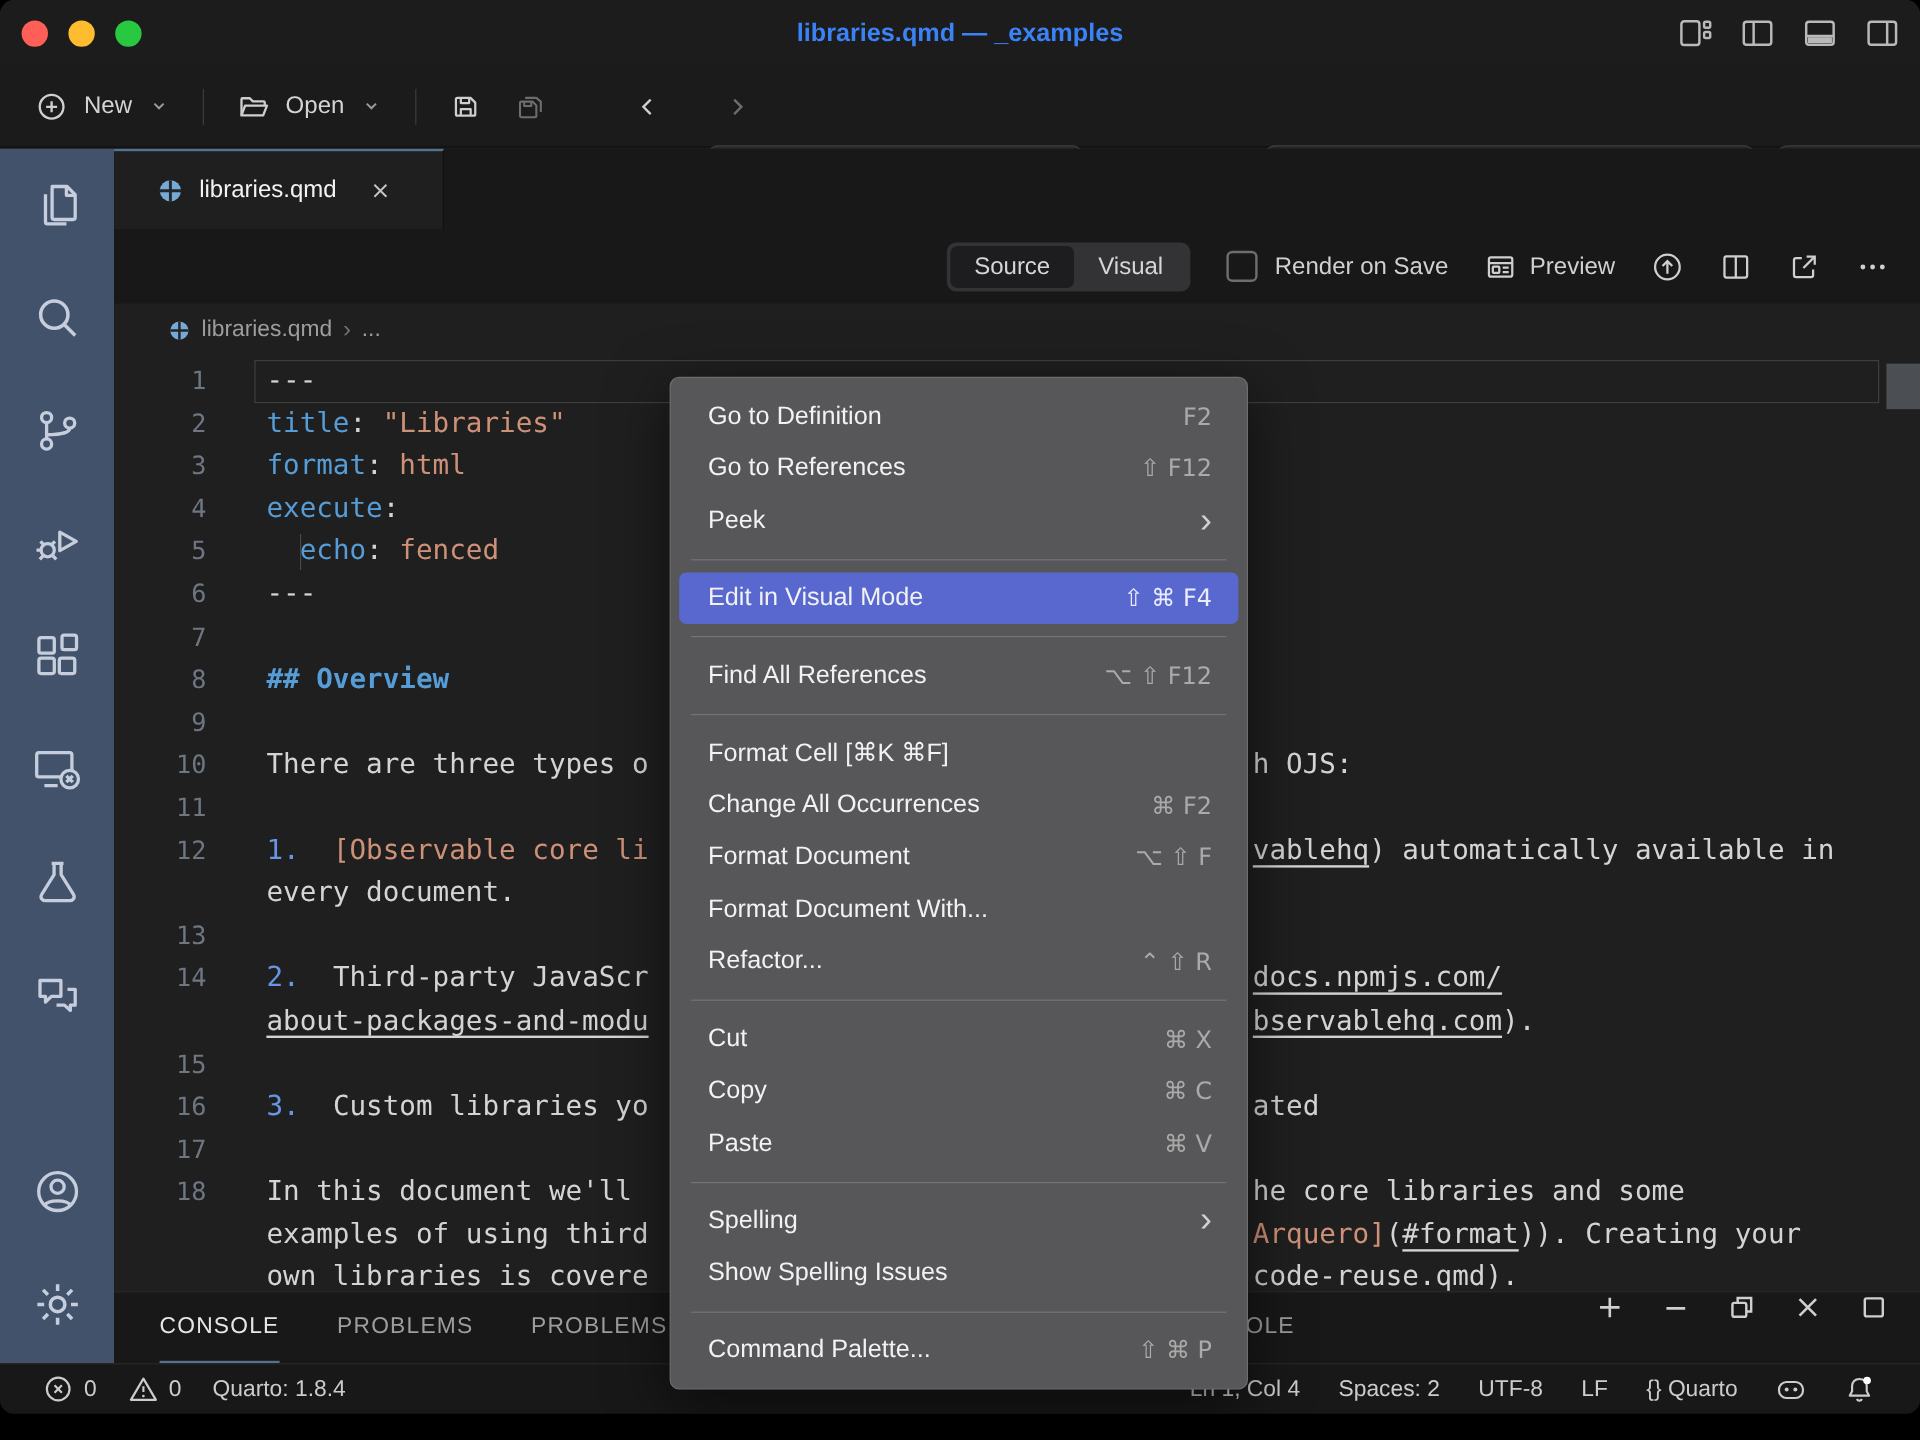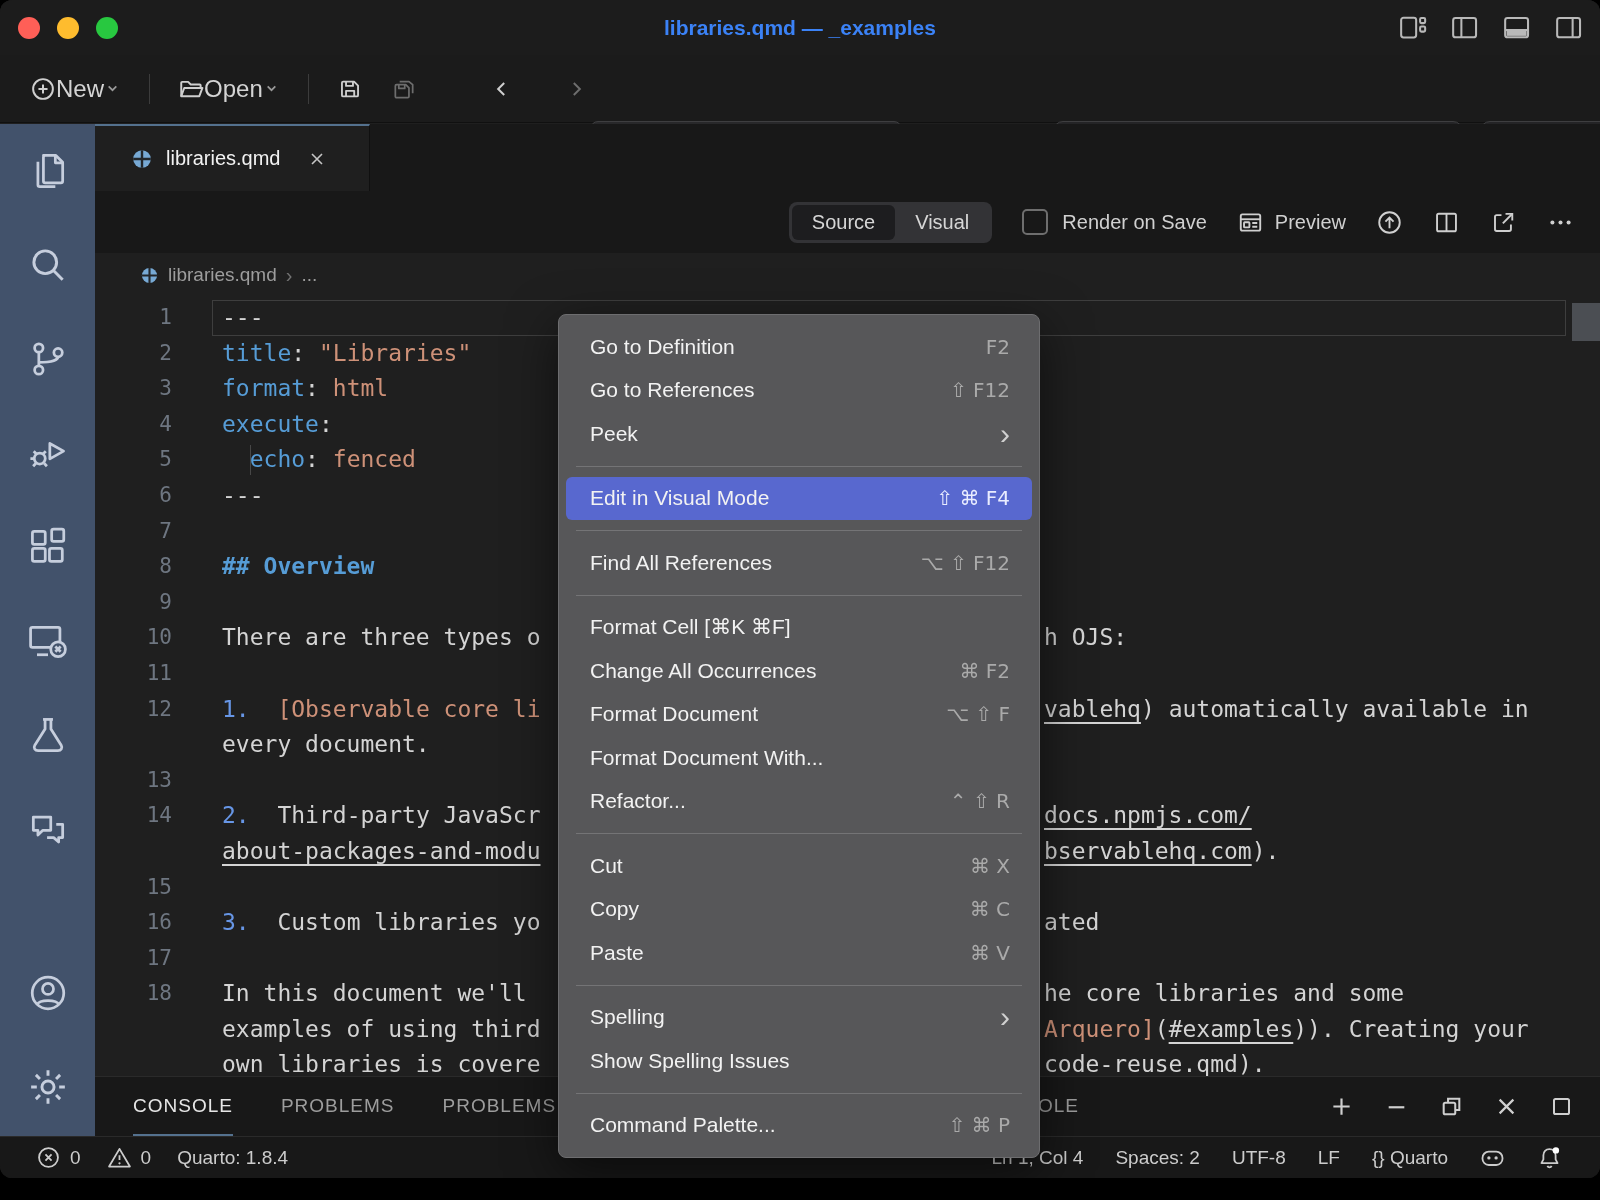--- a/index.html
+++ b/index.html
@@ -15,21 +15,21 @@
   .light { width:22px; height:22px; border-radius:50%; }
   .light.r { background:#ff5f57; } .light.y { background:#febc2e; } .light.g { background:#28c840; }
   .wtitle { position:absolute; left:0; right:0; text-align:center; color:#3b82f6;
             font-size:21px; font-weight:bold; pointer-events:none; }
   .wctrls { position:absolute; right:16px; top:0; height:55px; display:flex; align-items:center; gap:22px; }
   .wctrls .icon { width:30px; height:30px; color:#b9b9b9; }
 
   
   .toolbar { position:absolute; top:55px; left:0; right:0; height:68px; background:#1b1b1b;
              border-bottom:1px solid #101010; display:flex; align-items:center; color:#d4d4d4; }
-  .tbtn { display:flex; align-items:center; gap:0; font-size:24px; padding:0 10px; height:46px;
+  .tbtn { display:flex; align-items:center; gap:14px; font-size:20px; padding:0 10px; height:46px;
           border-radius:8px; }
   .tb-left { display:flex; align-items:center; gap:8px; padding-left:20px; }
   .tdiv { width:1px; height:30px; background:#3c3c3c; margin:0 10px; }
   .icon { display:inline-block; }
   .icon svg { width:100%; height:100%; display:block; }
   .i26 { width:26px; height:26px; color:#cfcfcf; }
   .i22 { width:22px; height:22px; color:#cfcfcf; }
   .dim { color:#6d6d6d !important; }
   .chev { width:17px; height:17px; color:#9a9a9a; }
   .searchbox { position:absolute; left:590px; top:66px; width:312px; height:46px; background:#28282a;
@@ -81,21 +81,21 @@
   .cn { color:#6796e6; } .ch { color:#569cd6; font-weight:bold; }
   .lk { text-decoration:underline; text-underline-offset:5px; }
   .rfrag { position:absolute; top:0; }
   .curline { position:absolute; left:117px; right:34px; top:3px; height:36px;
              border:1px solid #3e3e3e; pointer-events:none; }
   .vthumb { position:absolute; right:0; top:6px; width:28px; height:38px; background:#4b4e53; }
   .iguide { position:absolute; left:78px; top:3px; bottom:3px; width:1px; background:#474747; }
 
   
   .panel { height:60px; background:#181818; border-top:1px solid #2a2a2a; flex:none;
-           display:flex; align-items:center; position:relative; }
+           display:flex; align-items:flex-start; position:relative; }
   .ptab { font-size:19px; letter-spacing:1px; color:#9d9d9d; height:100%;
           display:flex; align-items:center; border-bottom:2px solid transparent; flex:none; }
   .ptab.active { color:#e6e6e6; border-bottom-color:#54718e; }
   .pactions { position:absolute; right:26px; display:flex; gap:30px; align-items:center; }
   .pactions .icon { width:25px; height:25px; color:#cfcfcf; }
 
   
   .status { position:absolute; left:0; right:0; bottom:0; height:42px; background:#181818;
             border-top:1px solid #2a2a2a; display:flex; align-items:center; color:#cccccc; font-size:19px; }
   .sgroup { display:flex; align-items:center; gap:9px; }
@@ -452,21 +452,21 @@
           <div class="crow"><div class="gut">11</div><div class="ltext"></div></div>
           <div class="crow"><div class="gut">12</div><div class="ltext"><span class="cn">1.</span><span class="cd">  </span><span class="cs">[Observable core li</span><span class="rfrag" style="left: 872px;"><span class="cd lk">vablehq</span><span class="cd">) automatically available in</span></span></div></div>
           <div class="crow"><div class="gut"></div><div class="ltext"><span class="cd">every document.</span></div></div>
           <div class="crow"><div class="gut">13</div><div class="ltext"></div></div>
           <div class="crow"><div class="gut">14</div><div class="ltext"><span class="cn">2.</span><span class="cd">  </span><span class="cd">Third-party JavaScr</span><span class="rfrag" style="left: 872px;"><span class="cd lk">docs.npmjs.com/</span></span></div></div>
           <div class="crow"><div class="gut"></div><div class="ltext"><span class="cd lk">about-packages-and-modu</span><span class="rfrag" style="left: 872px;"><span class="cd lk">bservablehq.com</span><span class="cd">).</span></span></div></div>
           <div class="crow"><div class="gut">15</div><div class="ltext"></div></div>
           <div class="crow"><div class="gut">16</div><div class="ltext"><span class="cn">3.</span><span class="cd">  </span><span class="cd">Custom libraries yo</span><span class="rfrag" style="left: 872px;"><span class="cd">ated</span></span></div></div>
           <div class="crow"><div class="gut">17</div><div class="ltext"></div></div>
           <div class="crow"><div class="gut">18</div><div class="ltext"><span class="cd">In this document we'll </span><span class="rfrag" style="left: 872px;"><span class="cd">he core libraries and some</span></span></div></div>
-          <div class="crow"><div class="gut"></div><div class="ltext"><span class="cd">examples of using third</span><span class="rfrag" style="left: 872px;"><span class="cs">Arquero]</span><span class="cd">(</span><span class="cd lk">#examples</span><span class="cd">)). Creating your</span></span></div></div>
+          <div class="crow"><div class="gut"></div><div class="ltext"><span class="cd">examples of using third</span><span class="rfrag" style="left: 872px;"><span class="cs">Arquero]</span><span class="cd">(</span><span class="cd lk">#format</span><span class="cd">)). Creating your</span></span></div></div>
           <div class="crow"><div class="gut"></div><div class="ltext"><span class="cd">own libraries is covere</span><span class="rfrag" style="left: 872px;"><span class="cd lk">code-reuse.qmd</span><span class="cd">).</span></span></div></div>
         </div>
 
       <div class="panel">
         <div id="ptabs" style="display:flex;height:100%">
             <div class="ptab active" style="margin-left: 38px;">CONSOLE</div>
             <div class="ptab" style="margin-left: 48px;">PROBLEMS</div>
             <div class="ptab" style="margin-left: 48px;">PROBLEMS</div>
             <div class="ptab" style="margin-left: 48px;">OUTPUT</div>
             <div class="ptab" style="margin-left: 212px;">DEBUG CONSOLE</div>

